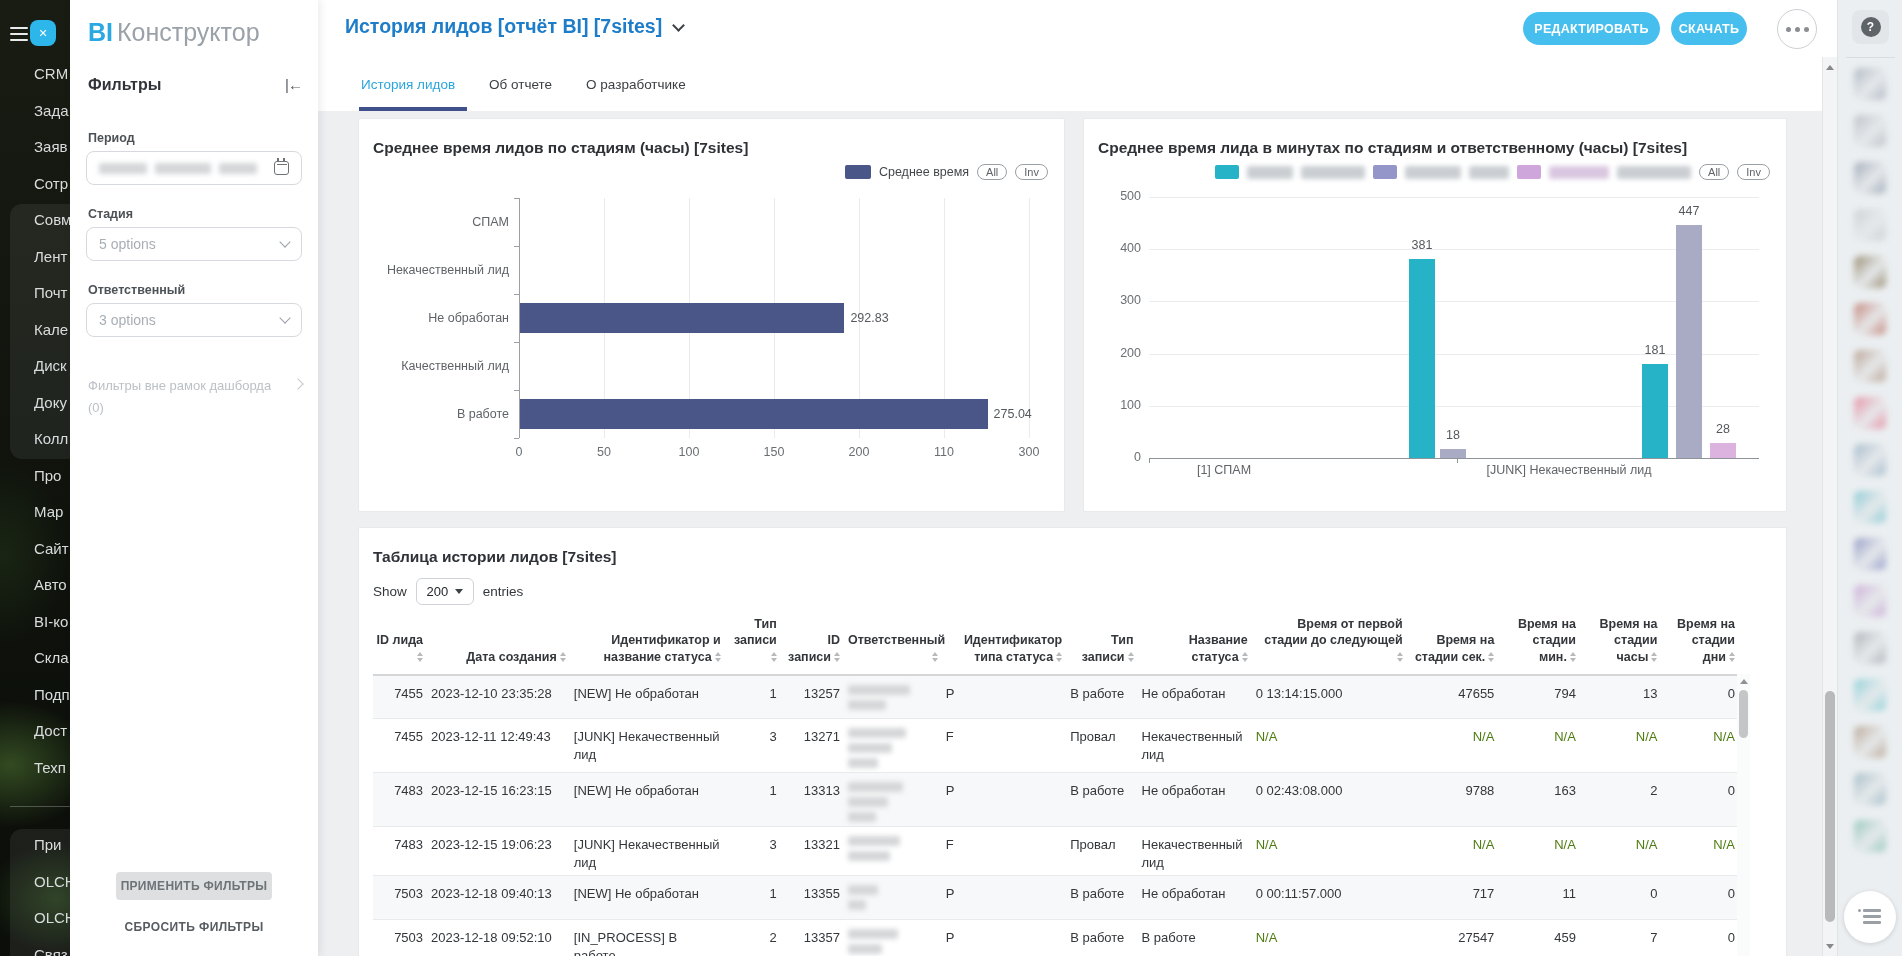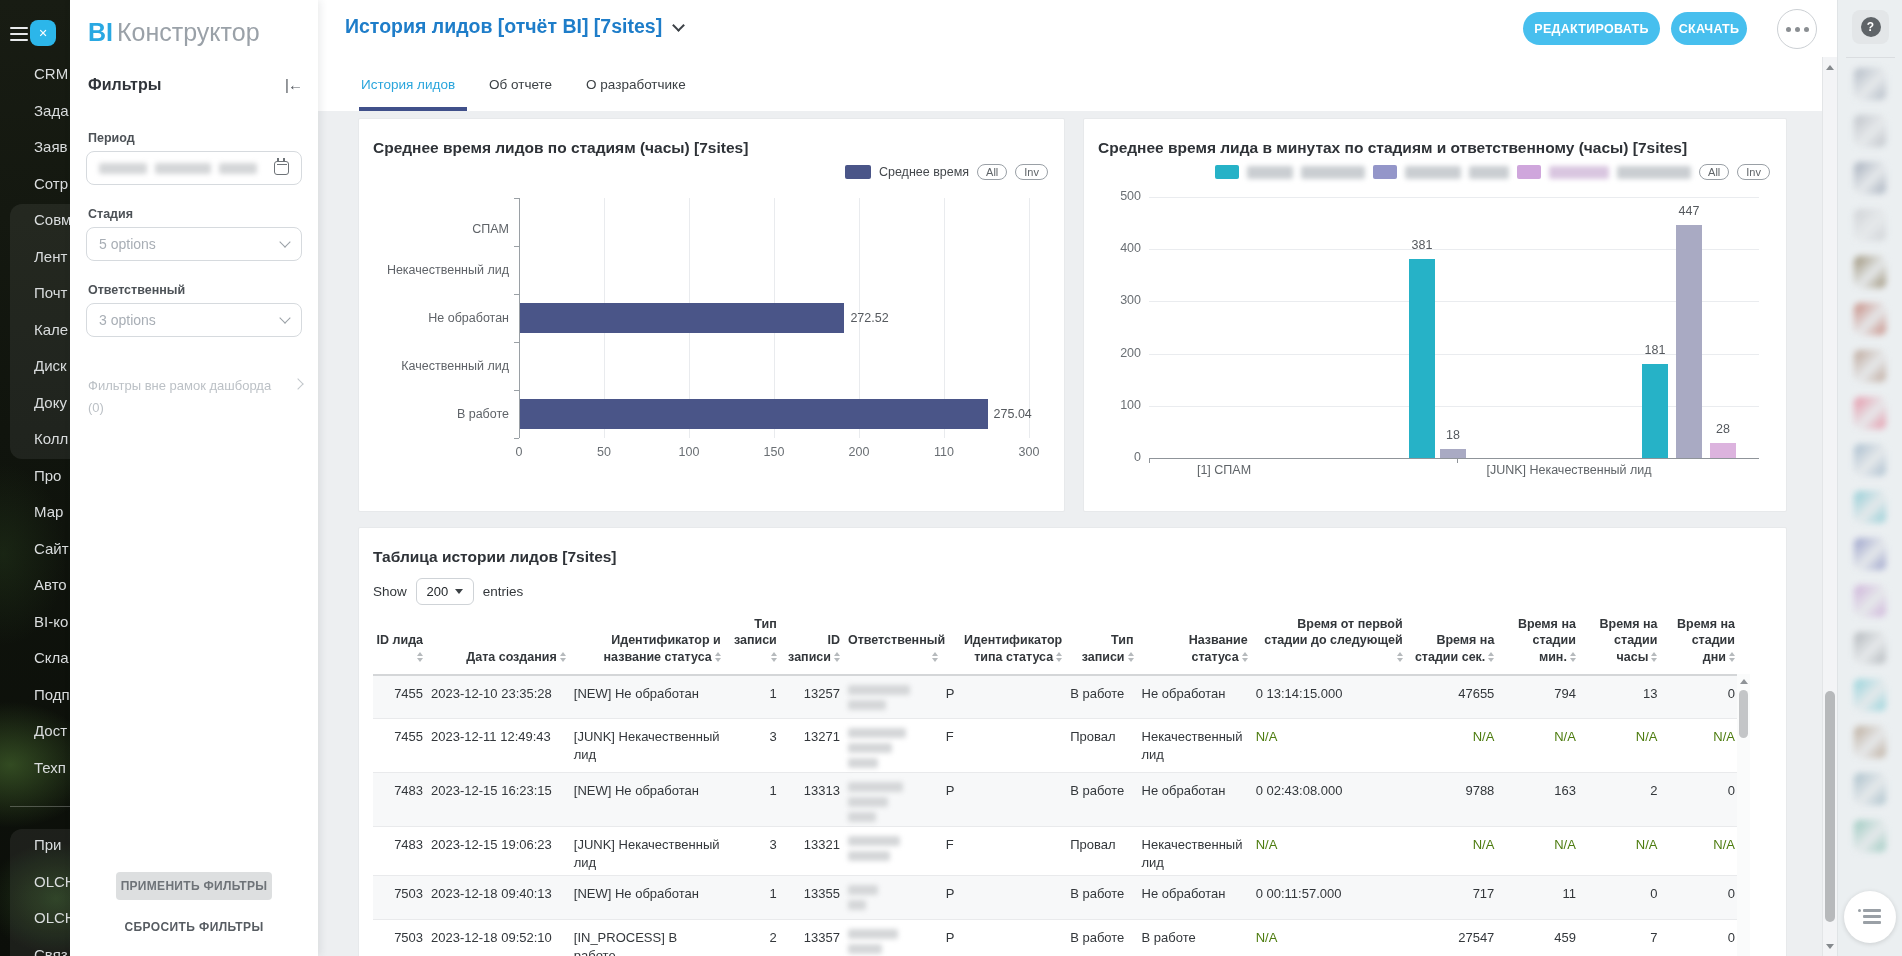--- a/index.html
+++ b/index.html
@@ -297,25 +297,25 @@
             <div class="gridv" style="left: 425px;"></div>
             <div class="xtickL" style="left: 405px;">110</div>
             <div class="gridv" style="left: 510px;"></div>
             <div class="xtickL" style="left: 490px;">300</div>
             <div class="ytm" style="top: 0px;"></div>
             <div class="ytm" style="top: 48px;"></div>
             <div class="ytm" style="top: 96px;"></div>
             <div class="ytm" style="top: 144px;"></div>
             <div class="ytm" style="top: 192px;"></div>
             <div class="ytm" style="top: 240px;"></div>
-            <div class="ycatL" style="top: 7px; height: 48px; padding-left: 24px;">СПАМ</div>
+            <div class="ycatL" style="top: 0px; height: 48px; padding-left: 24px;">СПАМ</div>
             <div class="ycatL" style="top: 48px; height: 48px;">Некачественный лид</div>
             <div class="ycatL" style="top: 96px; height: 48px;">Не обработан</div>
             <div class="barL" style="top: 105px; width: 324.377px; background: rgb(74, 85, 136);"></div>
-            <div class="valL" style="top: 96px; height: 48px; left: 331.377px;">272.52</div>
+            <div class="valL" style="top: 96px; height: 48px; left: 331.377px;">292.83</div>
             <div class="ycatL" style="top: 144px; height: 48px;">Качественный лид</div>
             <div class="ycatL" style="top: 192px; height: 48px;">В работе</div>
             <div class="barL" style="top: 201px; width: 467.568px; background: rgb(74, 85, 136);"></div>
             <div class="valL" style="top: 192px; height: 48px; left: 474.568px;">275.04</div>
           </div>
       </div>
 
       <div class="card card-chart-right">
         <div class="card-title">Среднее время лида в минутах по стадиям и ответственному (часы) [7sites]</div>
         <div class="legend-row" id="legendR">

